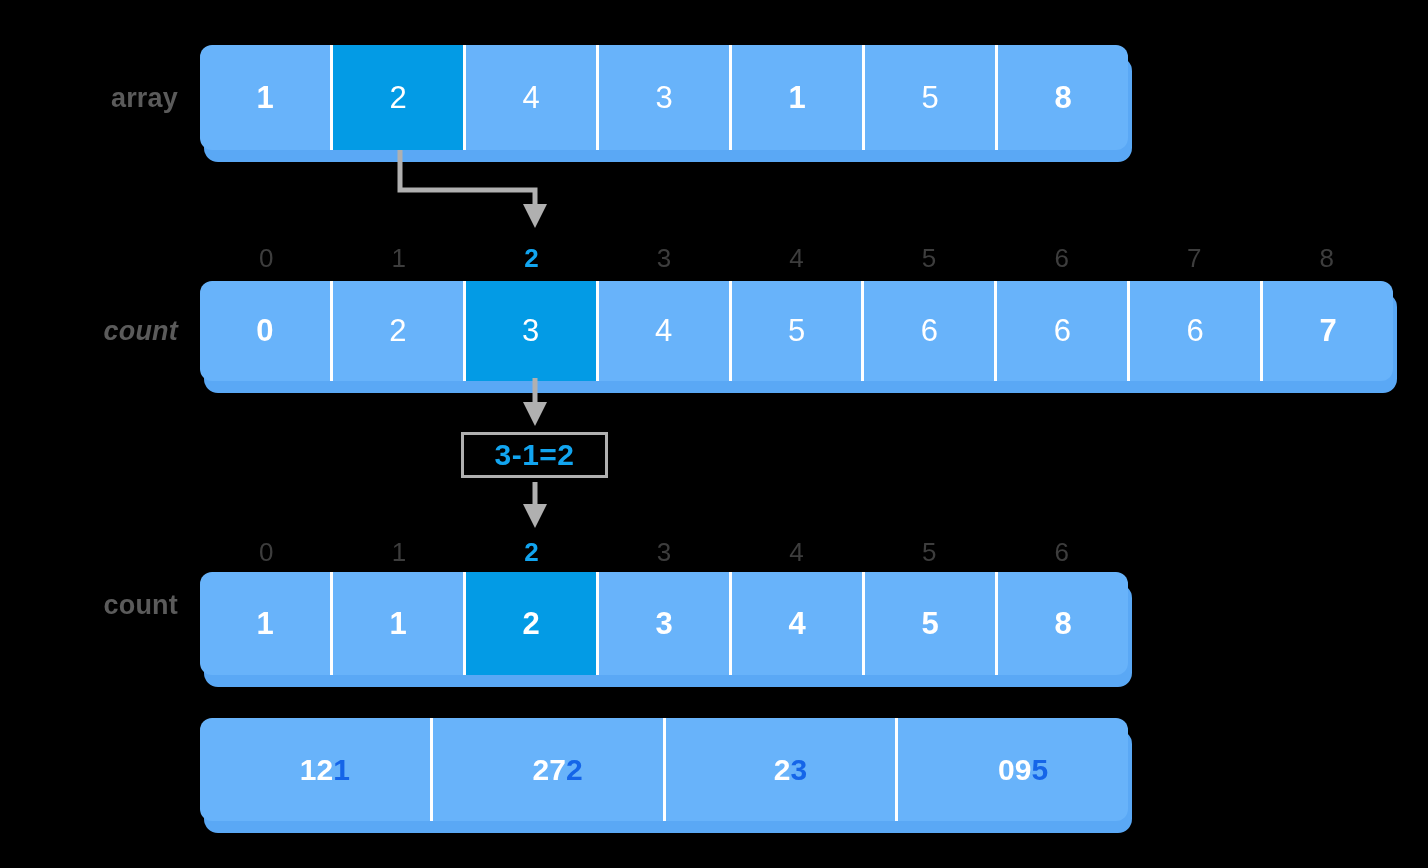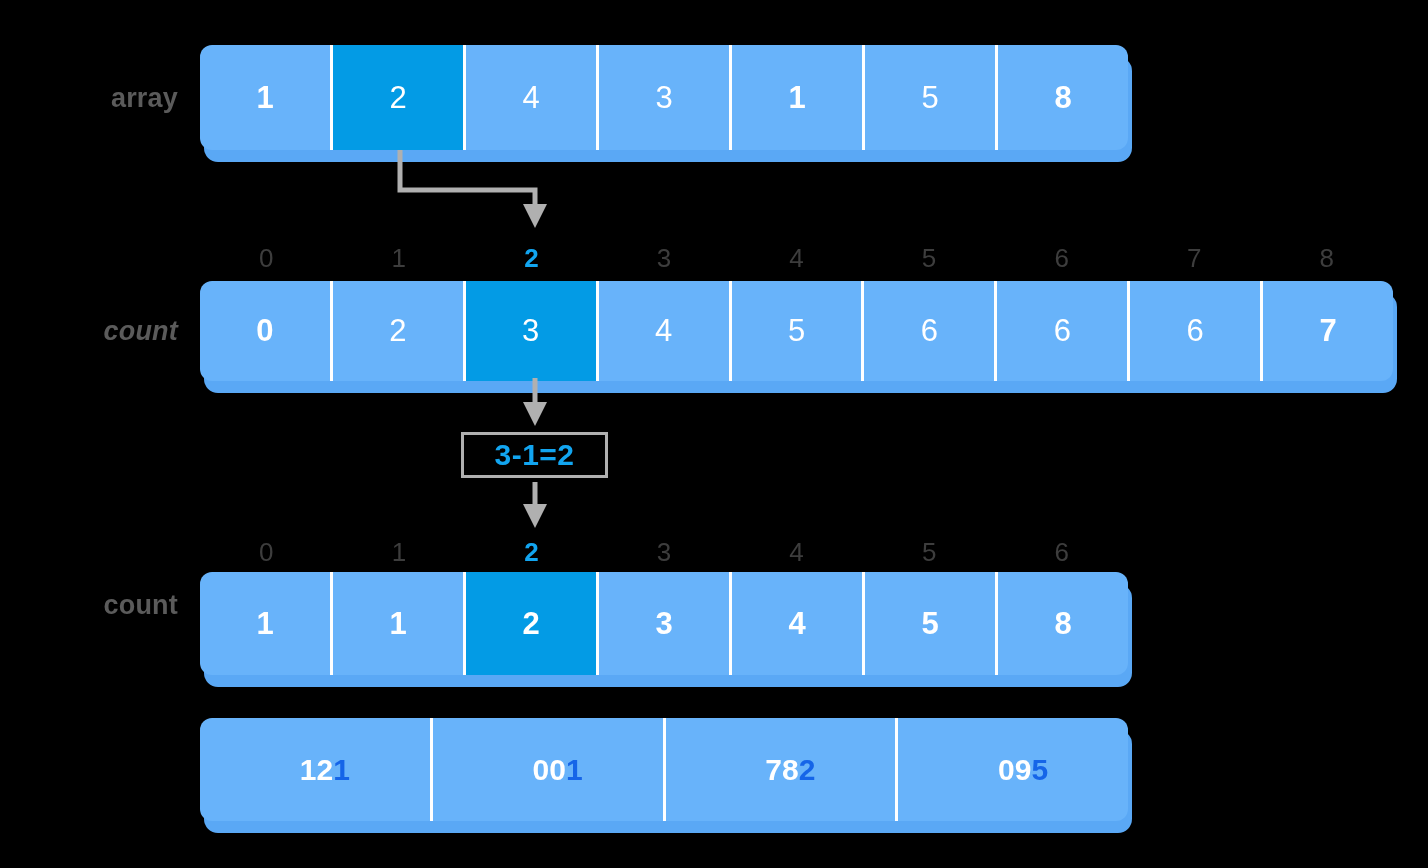--- a/index.html
+++ b/index.html
@@ -214,24 +214,24 @@
     </div>
   </div>
 
   <div class="bar-wrap" style="left:192px; top:718px; width:928px; height:103px;">
     <div class="bar-shadow"></div>
     <div class="bar">
       <div class="cell">
         <span class="pair"><span class="pre">12</span><span class="last">1</span></span>
       </div>
       <div class="cell">
-        <span class="pair"><span class="pre">00</span><span class="last">1</span></span>
-      </div>
-      <div class="cell">
-        <span class="pair"><span class="pre">78</span><span class="last">2</span></span>
+        <span class="pair"><span class="pre">27</span><span class="last">2</span></span>
+      </div>
+      <div class="cell">
+        <span class="pair"><span class="pre">2</span><span class="last">3</span></span>
       </div>
       <div class="cell">
         <span class="pair"><span class="pre">09</span><span class="last">5</span></span>
       </div>
     </div>
   </div>
 
 </div>
 
 </body></html>

